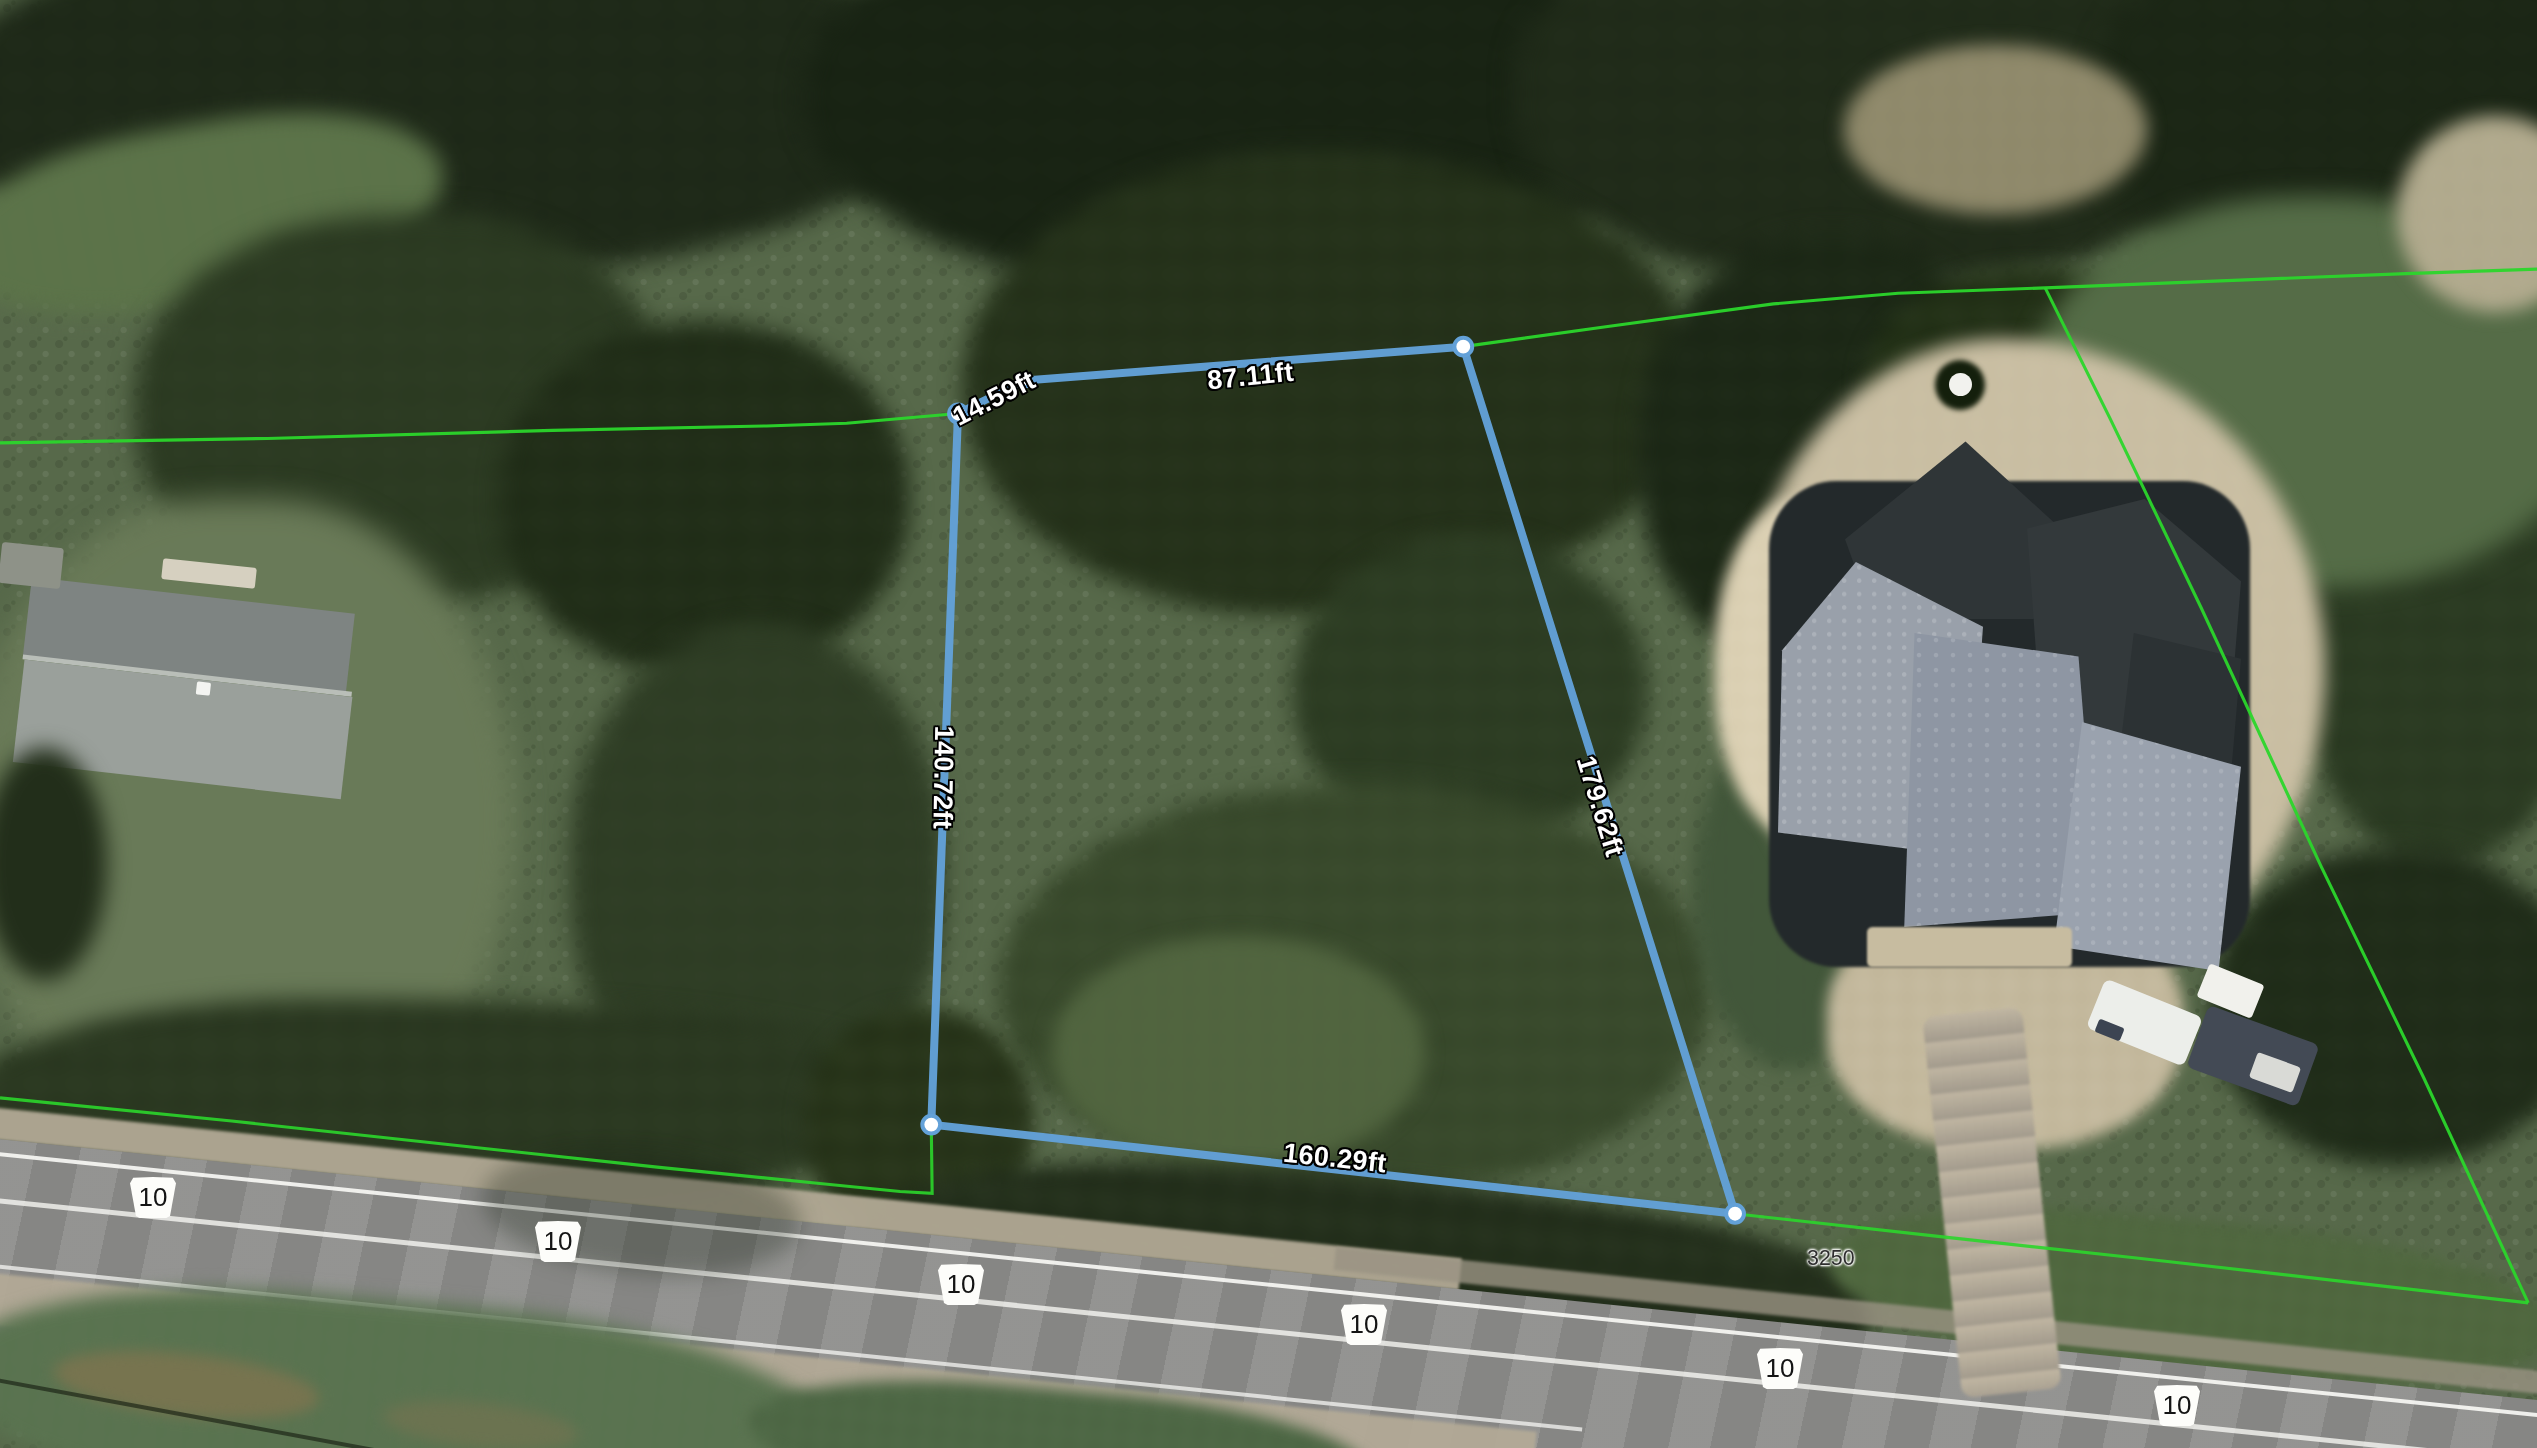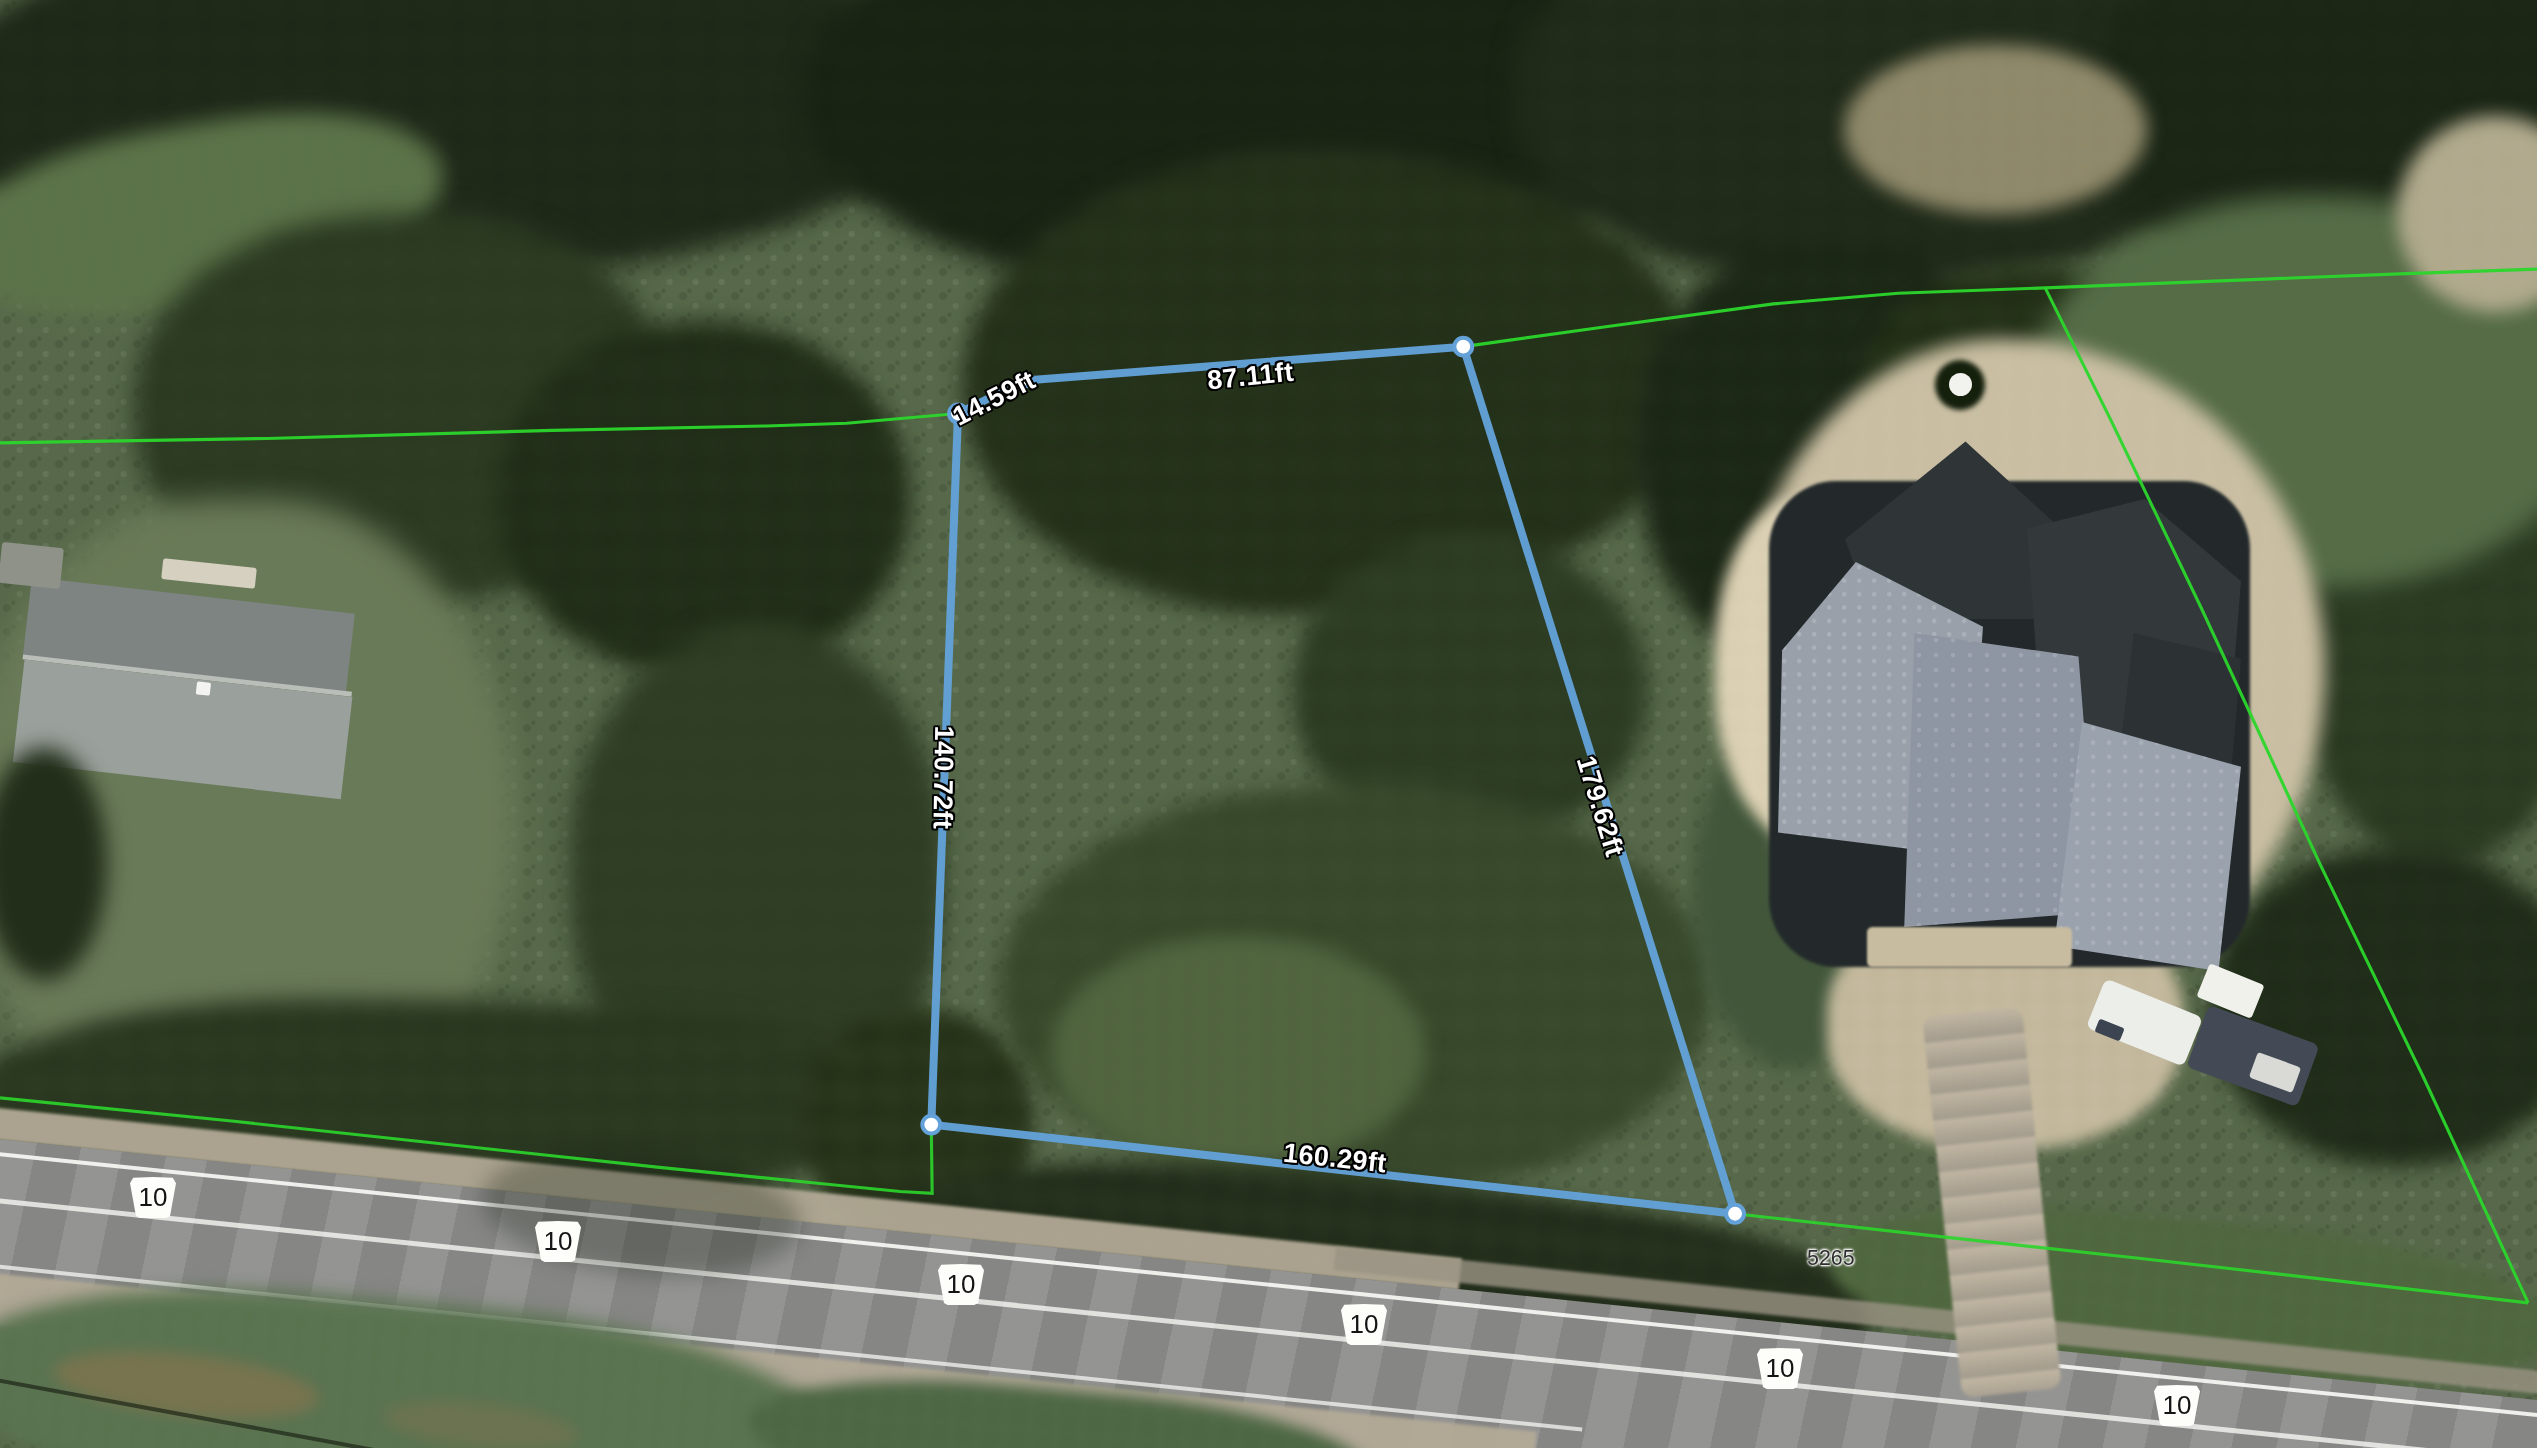--- a/index.html
+++ b/index.html
@@ -175,21 +175,21 @@
     <circle cx="1947" cy="1362" r="10" fill="#ffffff" stroke="#63a1d8" stroke-width="4.5"></circle>
     <circle cx="1045" cy="1262" r="10" fill="#ffffff" stroke="#63a1d8" stroke-width="4.5"></circle>
   </svg>
 
   <div class="meas" style="left:950px;top:383px;transform:rotate(-27deg);">14.59ft</div>
   <div class="meas" style="left:1207px;top:361px;transform:rotate(-6deg);">87.11ft</div>
   <div class="meas" style="left:891px;top:762px;transform:rotate(91deg);">140.72ft</div>
   <div class="meas" style="left:1548px;top:791px;transform:rotate(73deg);">179.62ft</div>
   <div class="meas" style="left:1283px;top:1143px;transform:rotate(6deg);">160.29ft</div>
 
-  <div class="addr" style="left:1807px;top:1246px;">5265</div>
+  <div class="addr" style="left:1807px;top:1246px;">3250</div>
 
   <div class="shield" style="left:130px;top:1177px;">
       <span>10</span>
     </div>
   <div class="shield" style="left:535px;top:1221px;">
       <span>10</span>
     </div>
   <div class="shield" style="left:938px;top:1264px;">
       <span>10</span>
     </div>

